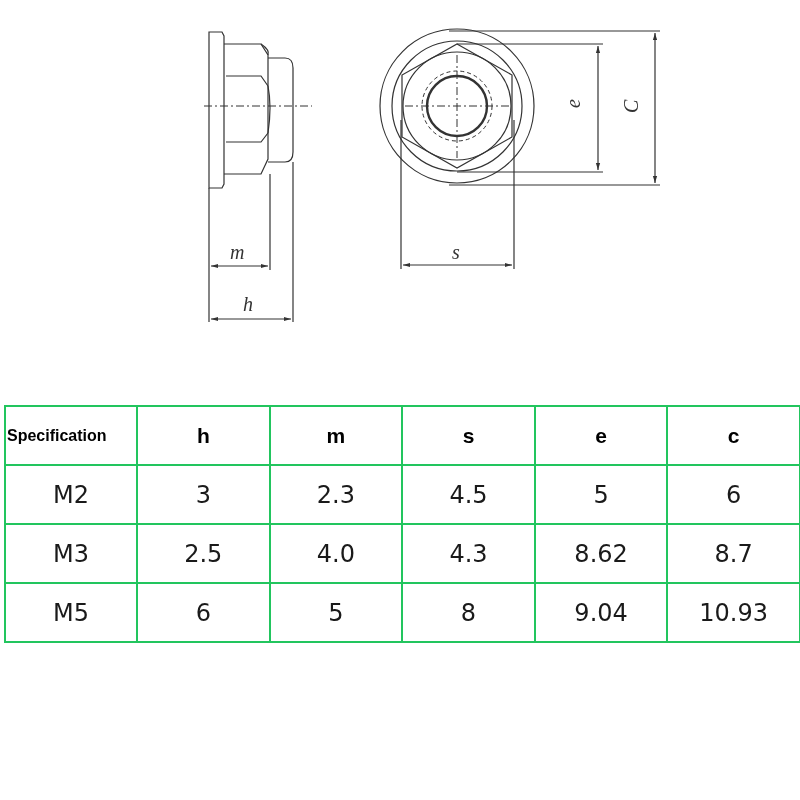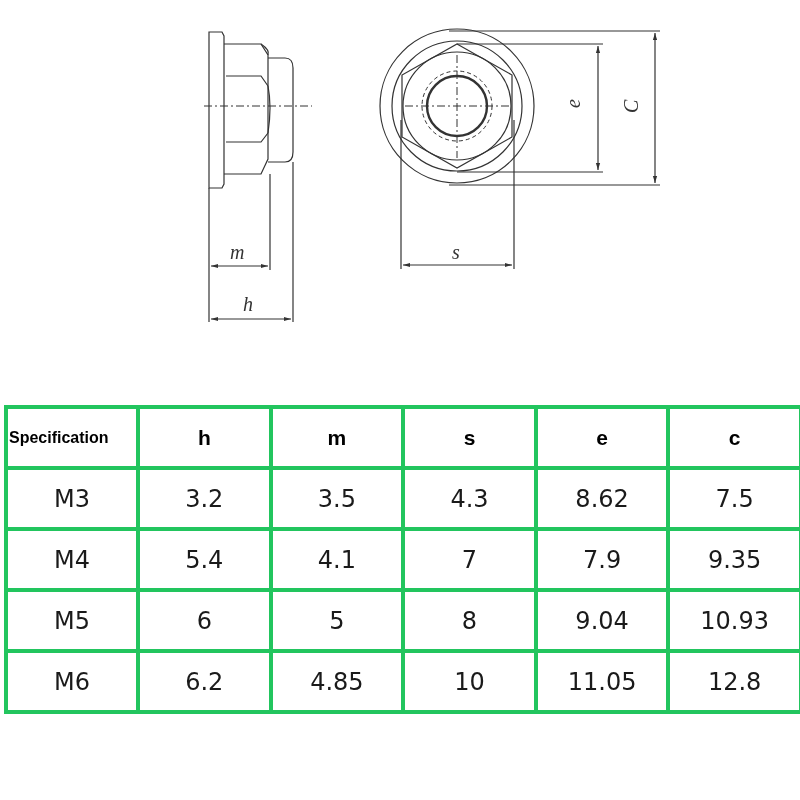--- a/index.html
+++ b/index.html
@@ -5,21 +5,21 @@
   html, body { margin: 0; padding: 0; background: #ffffff; }
   body { width: 800px; height: 800px; position: relative; overflow: hidden; font-family: "Liberation Sans", sans-serif; }
   #drawing { position: absolute; left: 0; top: 0; width: 800px; height: 380px; }
   .dimlabel { font-family: "Liberation Serif", serif; font-style: italic; font-size: 20px; fill: #333; }
   table.spec {
     position: absolute; left: 4px; top: 405px;
     border-collapse: collapse; table-layout: fixed;
     width: 795px;
   }
   table.spec td, table.spec th {
-    border: 4px solid #22c55e;
+    border: 2px solid #22c55e;
     height: 57px; text-align: center; vertical-align: middle; padding: 0;
   }
   table.spec th {
     font-family: "Liberation Sans", sans-serif; font-weight: bold; color: #000;
     font-size: 21px;
   }
   table.spec th.first { font-size: 16px; text-align: left; padding-left: 1px; letter-spacing: 0px; }
   table.spec td {
     font-family: "DejaVu Sans", sans-serif; font-size: 24px; color: #1a1a1a; font-weight: normal;
   }
@@ -112,45 +112,37 @@
       <th class="first">Specification</th>
       <th>h</th>
       <th>m</th>
       <th>s</th>
       <th>e</th>
       <th>c</th>
     </tr>
   </thead>
   <tbody>
     <tr>
+      <td>M2</td>
+      <td>3</td>
+      <td>2.3</td>
+      <td>4.5</td>
+      <td>5</td>
+      <td>6</td>
+    </tr>
+    <tr>
       <td>M3</td>
-      <td>3.2</td>
-      <td>3.5</td>
+      <td>2.5</td>
+      <td>4.0</td>
       <td>4.3</td>
       <td>8.62</td>
-      <td>7.5</td>
-    </tr>
-    <tr>
-      <td>M4</td>
-      <td>5.4</td>
-      <td>4.1</td>
-      <td>7</td>
-      <td>7.9</td>
-      <td>9.35</td>
+      <td>8.7</td>
     </tr>
     <tr>
       <td>M5</td>
       <td>6</td>
       <td>5</td>
       <td>8</td>
       <td>9.04</td>
       <td>10.93</td>
     </tr>
-    <tr>
-      <td>M6</td>
-      <td>6.2</td>
-      <td>4.85</td>
-      <td>10</td>
-      <td>11.05</td>
-      <td>12.8</td>
-    </tr>
   </tbody>
 </table>
 
 </body></html>

